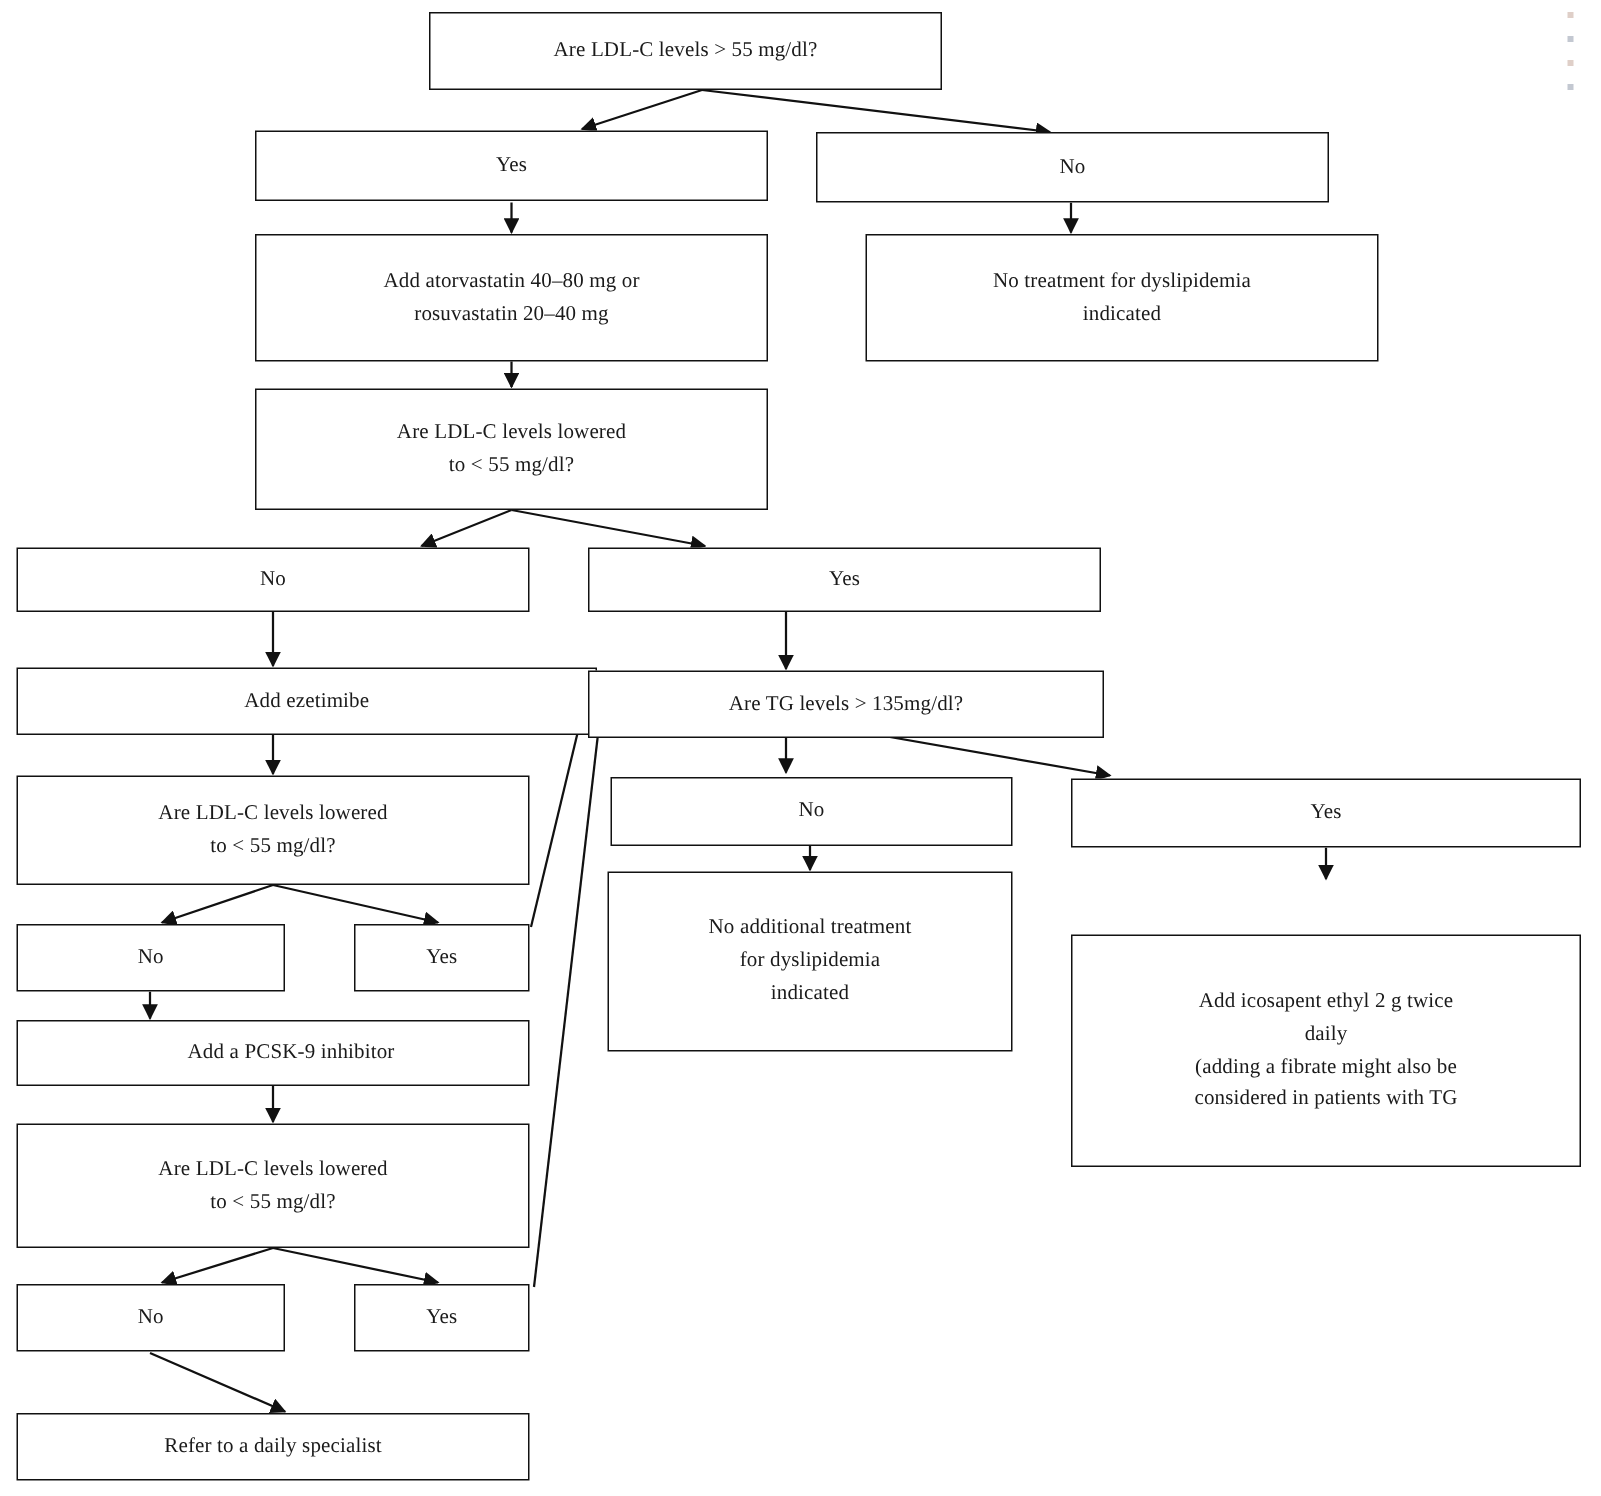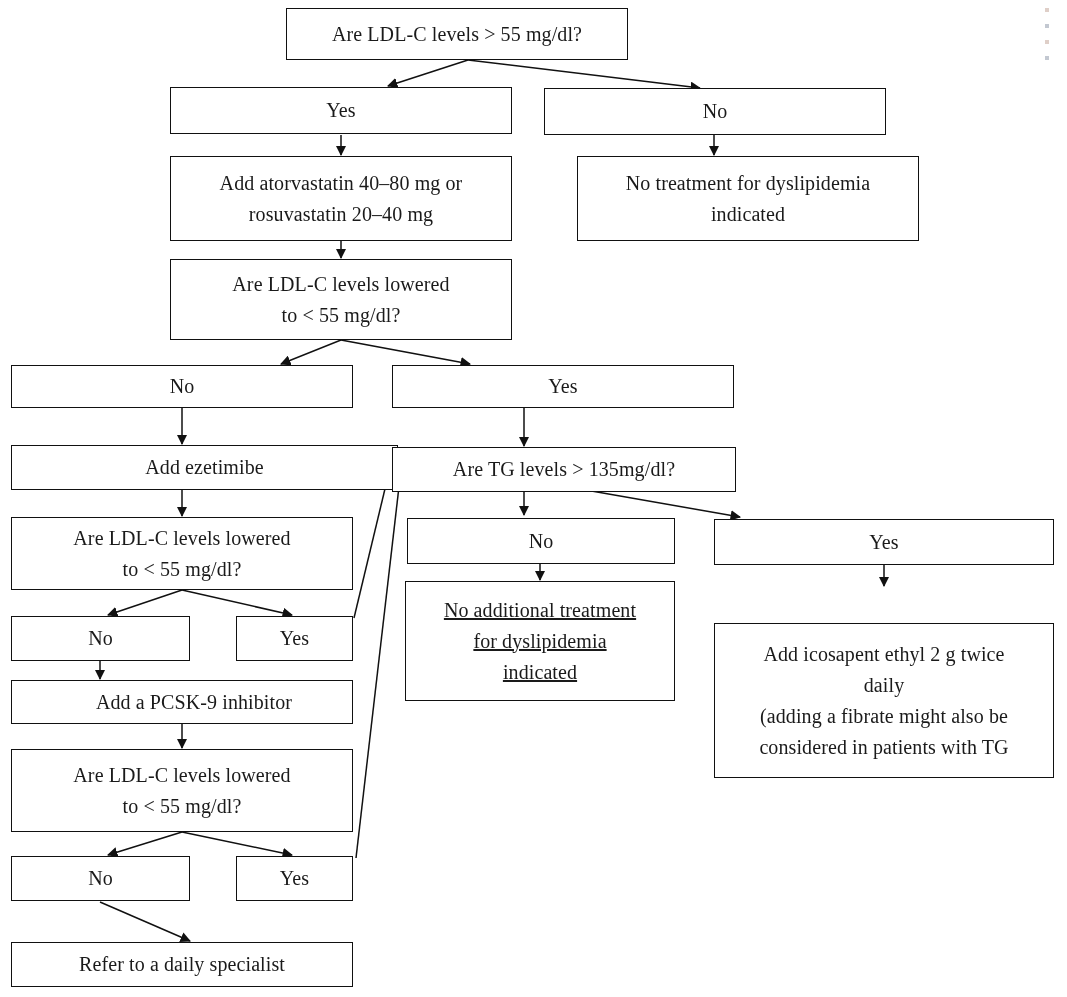--- a/index.html
+++ b/index.html
@@ -28,21 +28,21 @@
     position: absolute;
     box-sizing: border-box;
     border: 1.6px solid #111111;
     background: #ffffff;
     display: flex;
     flex-direction: column;
     align-items: center;
     justify-content: center;
     text-align: center;
     color: #1a1a1a;
-    font-size: 20px;
+    font-size: 14px;
     line-height: 1.55;
     letter-spacing: 0.1px;
     z-index: 2;
   }
   .node .line {
     display: block;
     white-space: nowrap;
   }
   .dots {
     position: absolute;
@@ -170,21 +170,21 @@
   </div>
 
   <div class="node" style="left:407px; top:518px; width:268px; height:46px;">
     <span class="line">No</span>
   </div>
 
   <div class="node" style="left:714px; top:519px; width:340px; height:46px;">
     <span class="line">Yes</span>
   </div>
 
-  <div class="node" style="left:405px; top:581px; width:270px; height:120px;text-decoration:underline;">
+  <div class="node" style="left:405px; top:581px; width:270px; height:120px;">
     <span class="line">No additional treatment</span>
     <span class="line">for dyslipidemia</span>
     <span class="line">indicated</span>
   </div>
 
   <div class="node" style="left:714px; top:587px; width:340px; height:155px;margin-top:36px;">
     <span class="line">Add icosapent ethyl 2 g twice</span>
     <span class="line">daily</span>
     <span class="line">(adding a fibrate might also be</span>
     <span class="line">considered in patients with TG</span>

